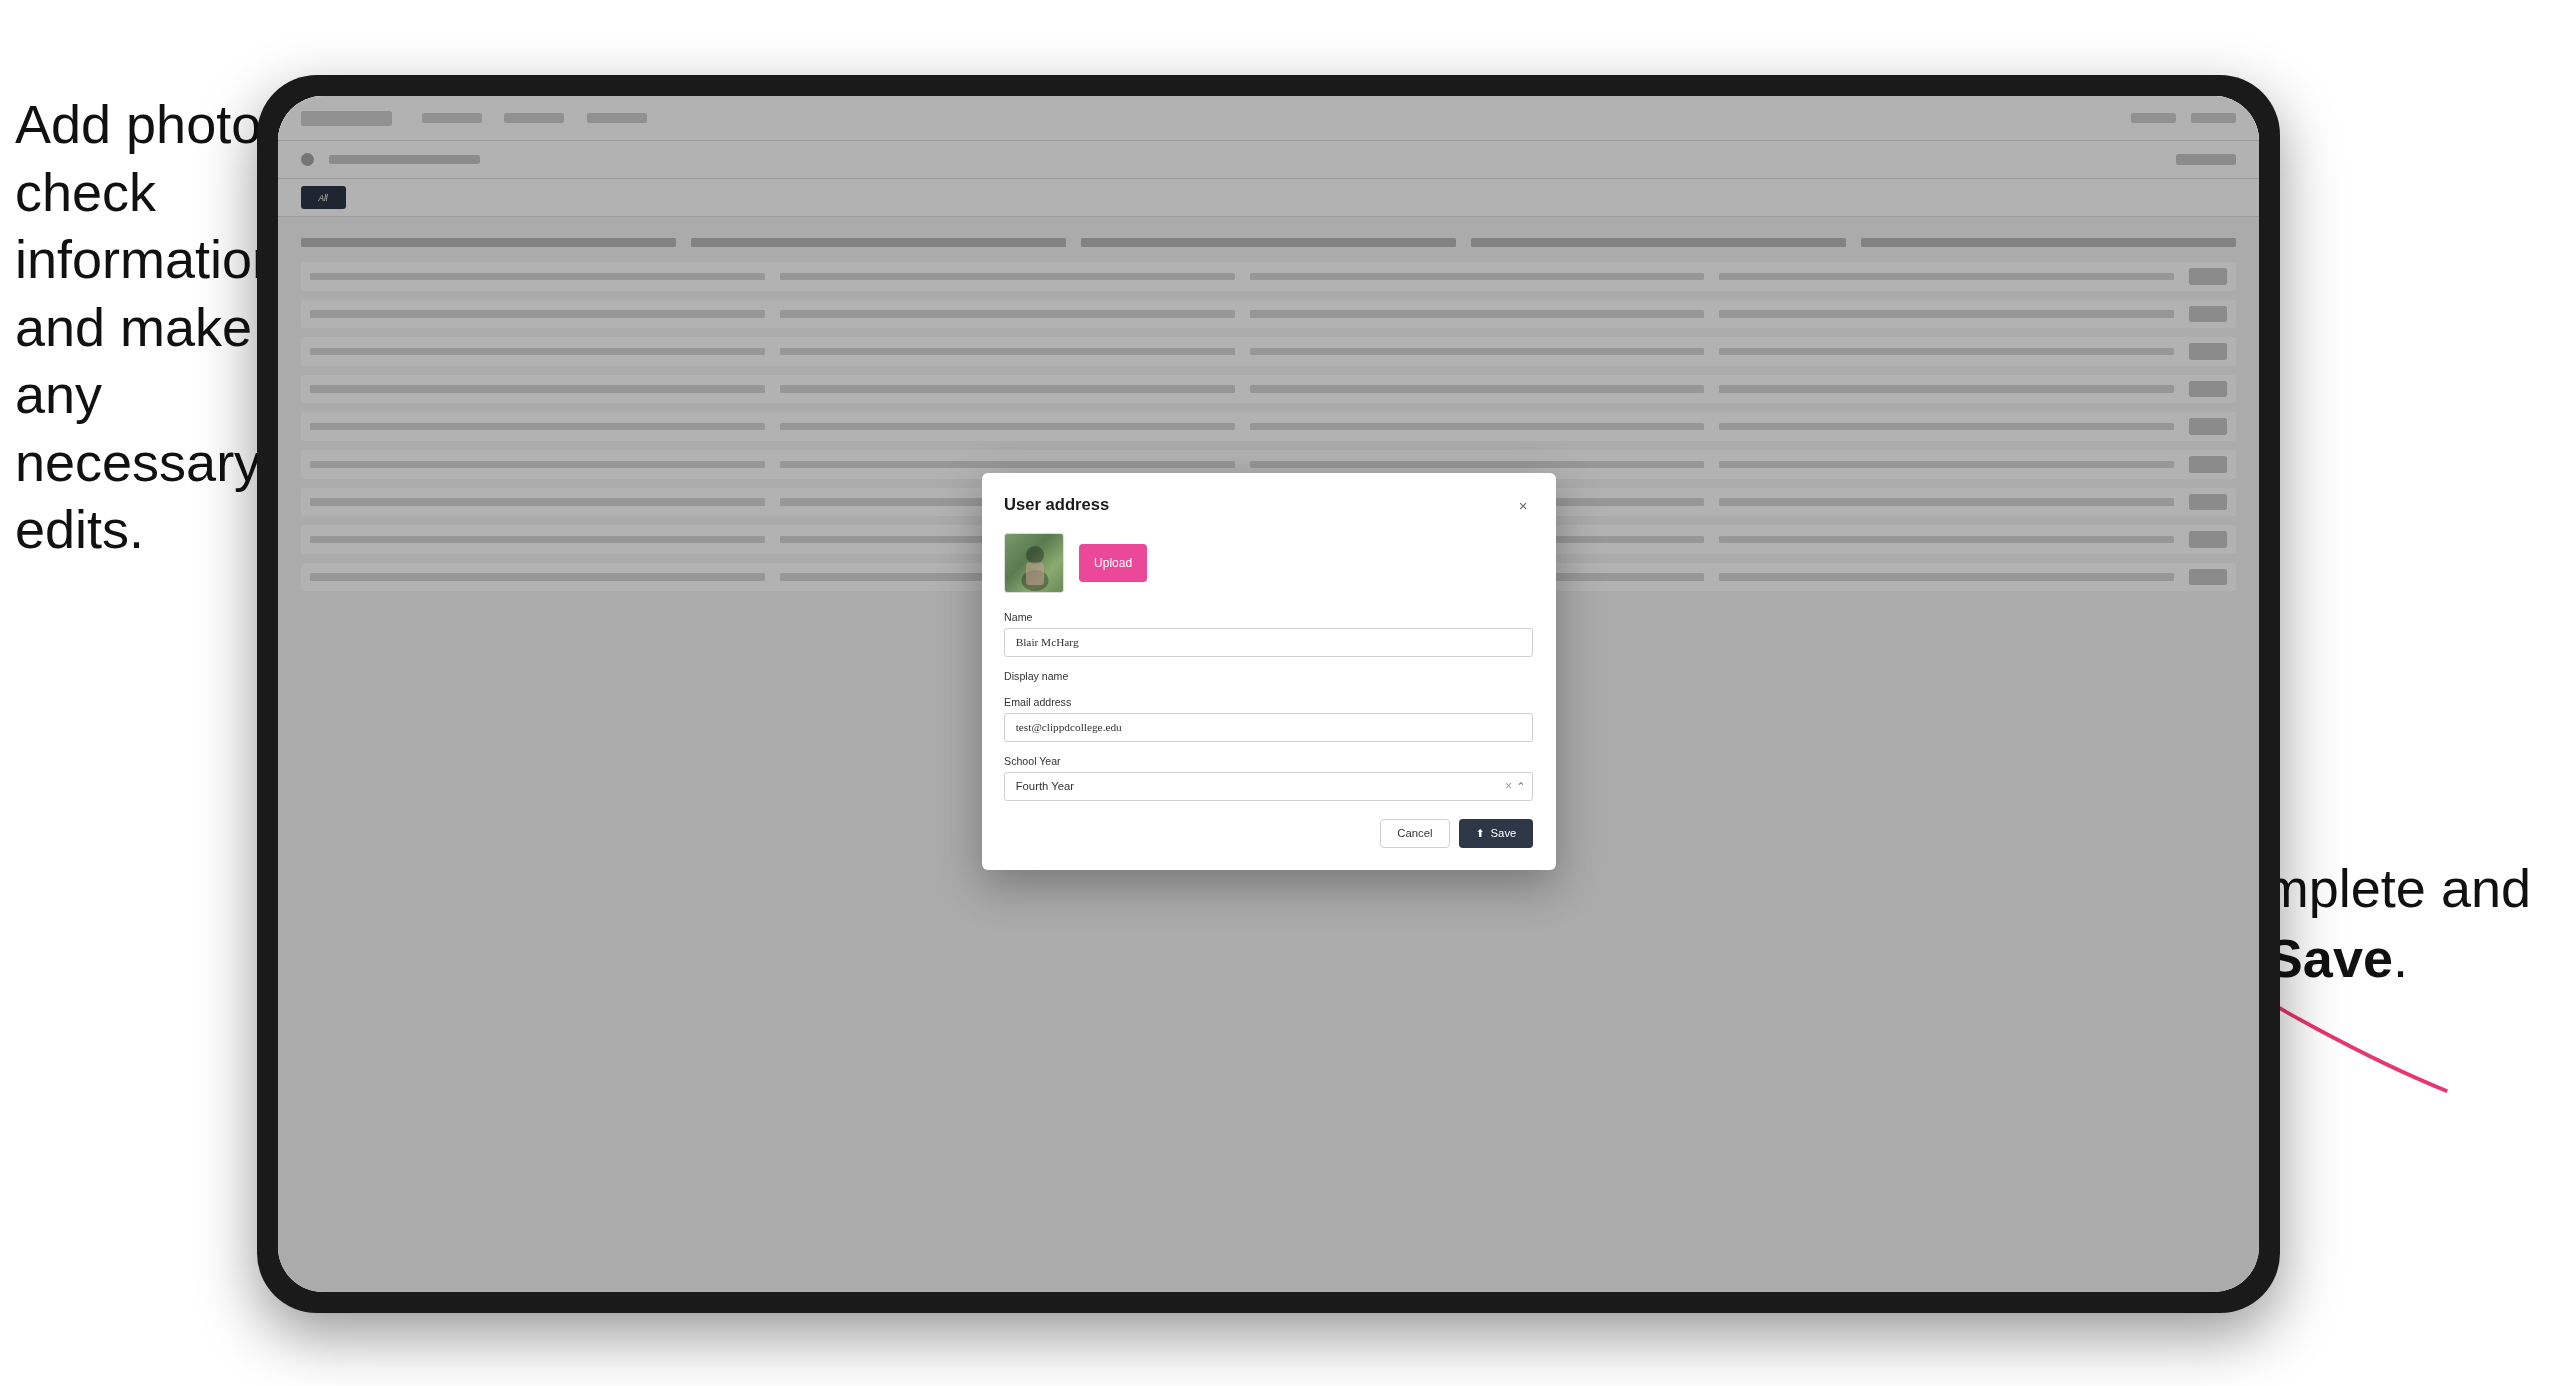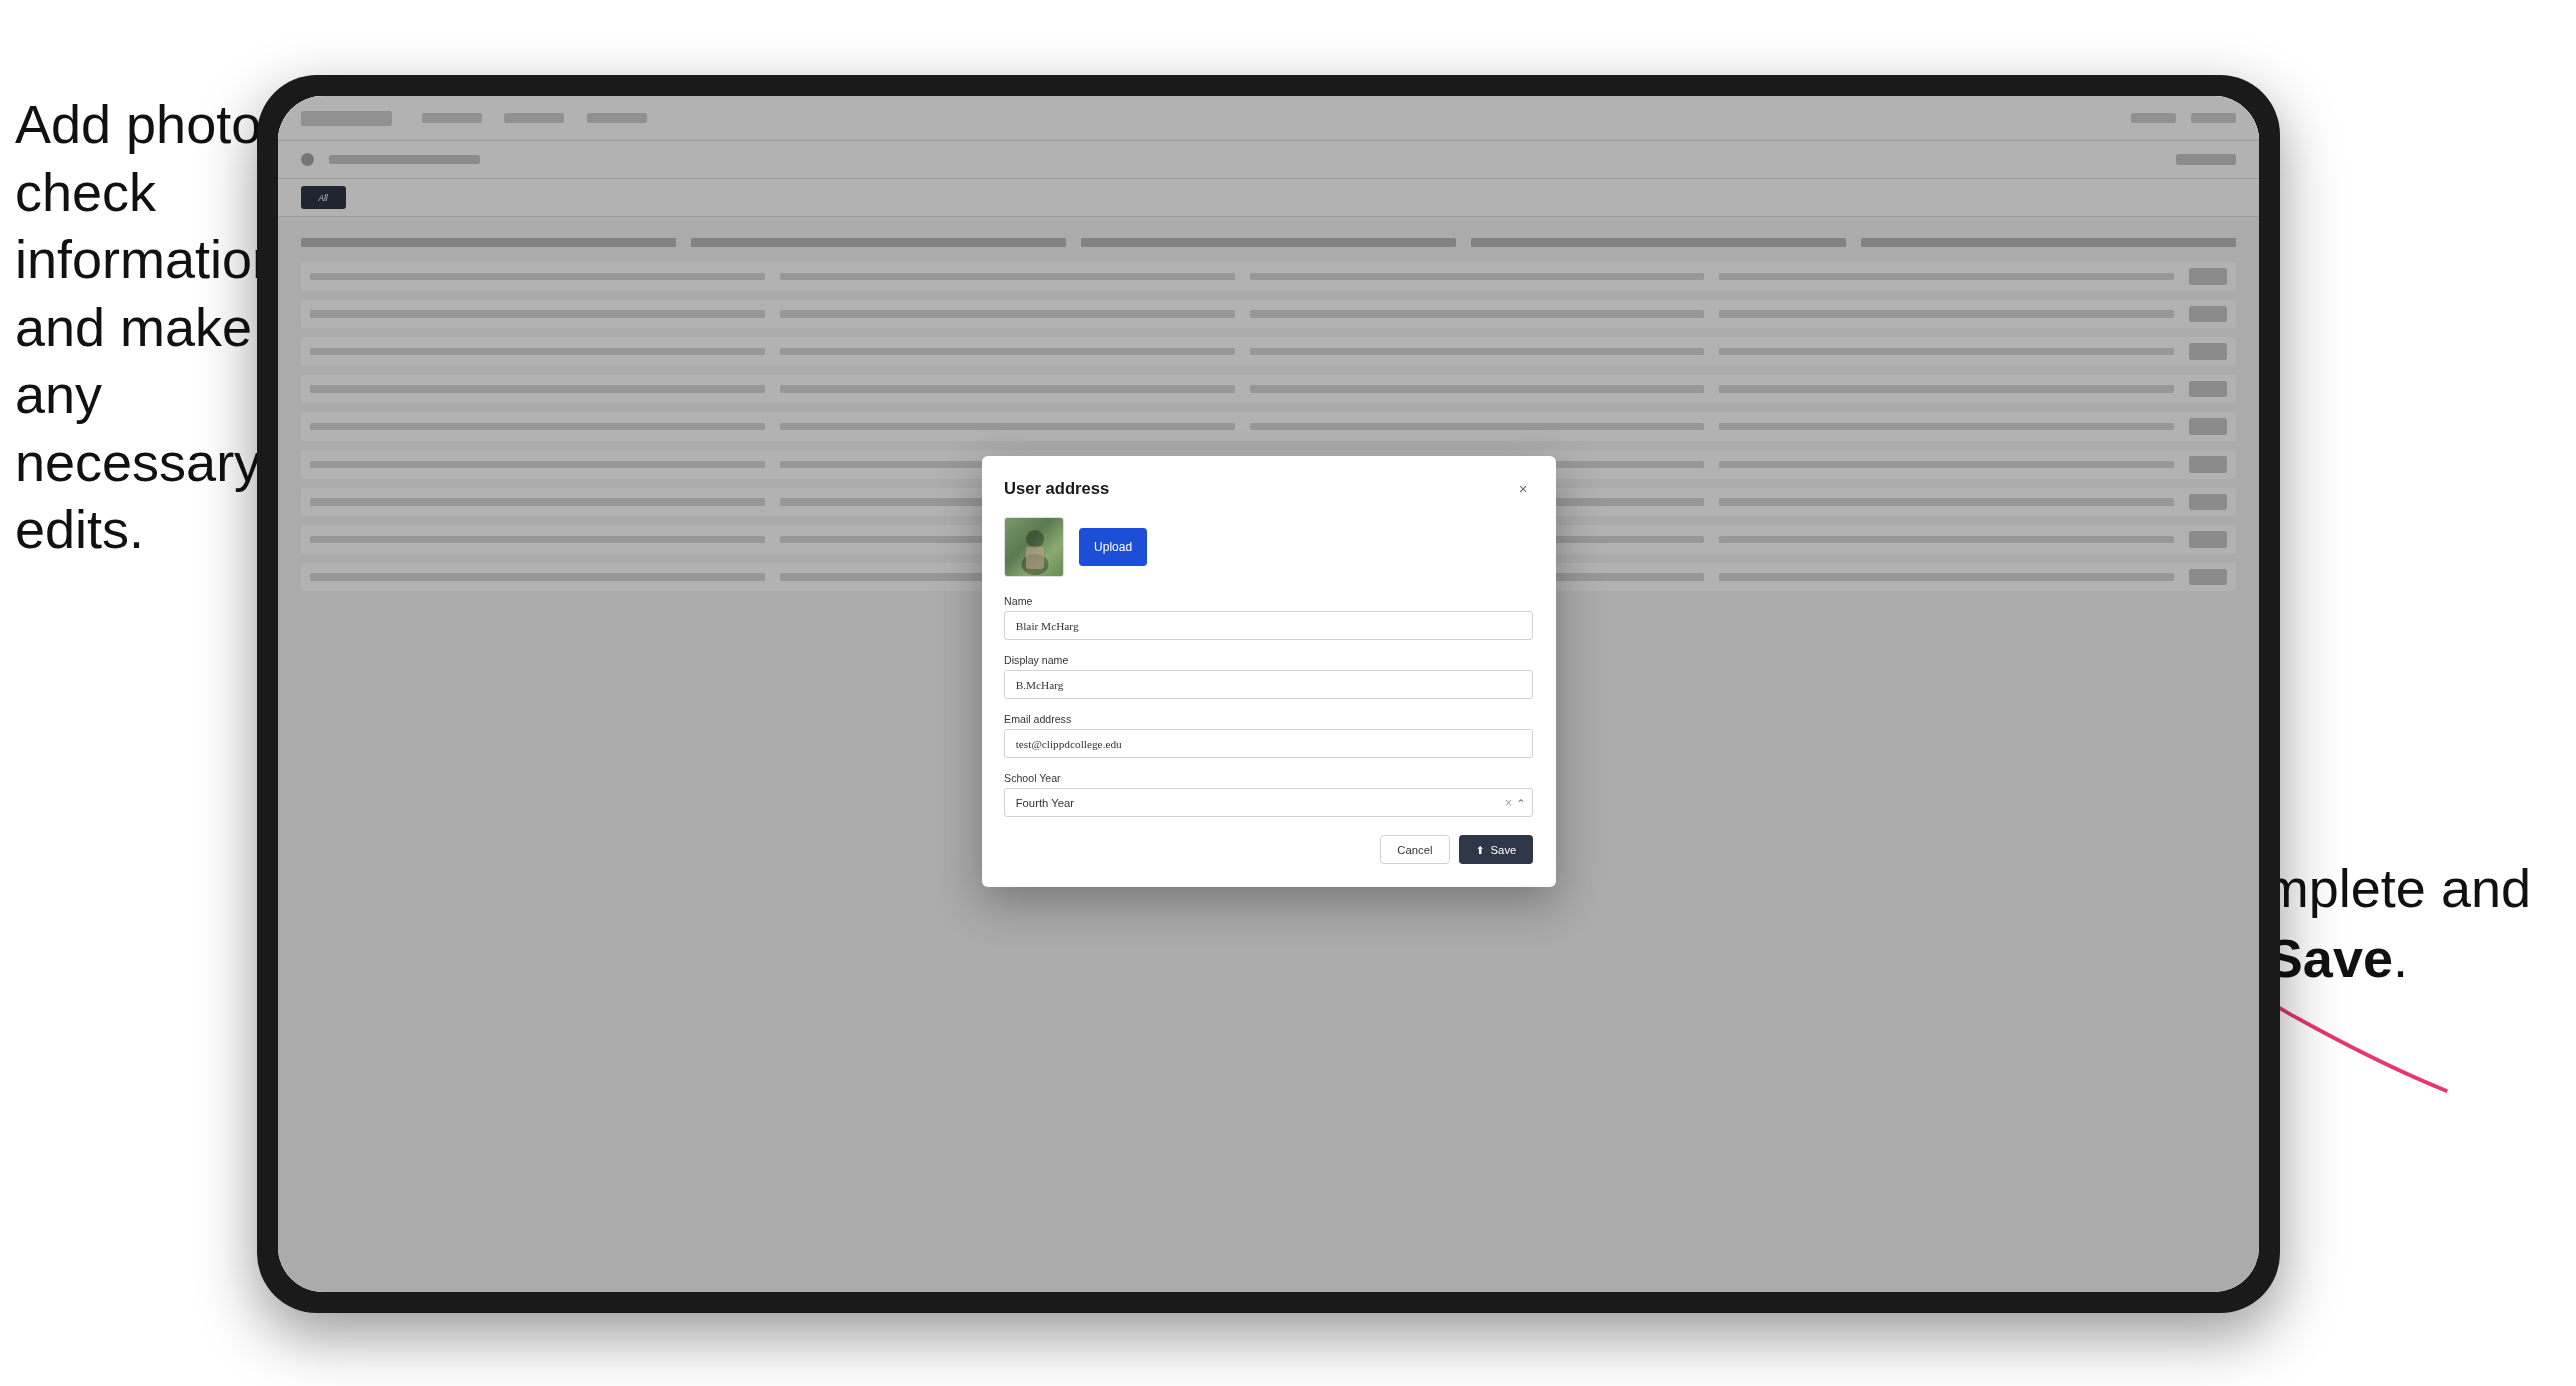--- a/index.html
+++ b/index.html
@@ -287,21 +287,21 @@
       justify-content: center;
     }
 
     .photo-thumb-img {
       width: 100%;
       height: 100%;
       background: linear-gradient(135deg, #7a9a6a 0%, #5a7a50 40%, #8aaa70 70%, #6a8a58 100%);
     }
 
     .upload-btn {
-      background: #1d4ed8;
+      background: #ec4899;
       color: #fff;
       border: none;
       padding: 12px 15px;
       border-radius: 3.8px;
       font-size: 12px;
       cursor: pointer;
     }
 
     
     .form-group {
@@ -574,21 +574,20 @@
             <button class="upload-btn">Upload</button>
           </div>
 
           <div class="form-group">
             <label class="form-label">Name</label>
             <input class="form-input" type="text" value="Blair McHarg" style="">
           </div>
 
           <div class="form-group">
             <label class="form-label">Display name</label>
-            <input class="form-input" type="text" value="B.McHarg" style="">
           </div>
 
           <div class="form-group">
             <label class="form-label">Email address</label>
             <input class="form-input" type="email" value="test@clippdcollege.edu" style="">
           </div>
 
           <div class="form-group">
             <label class="form-label">School Year</label>
             <div class="select-wrapper">

